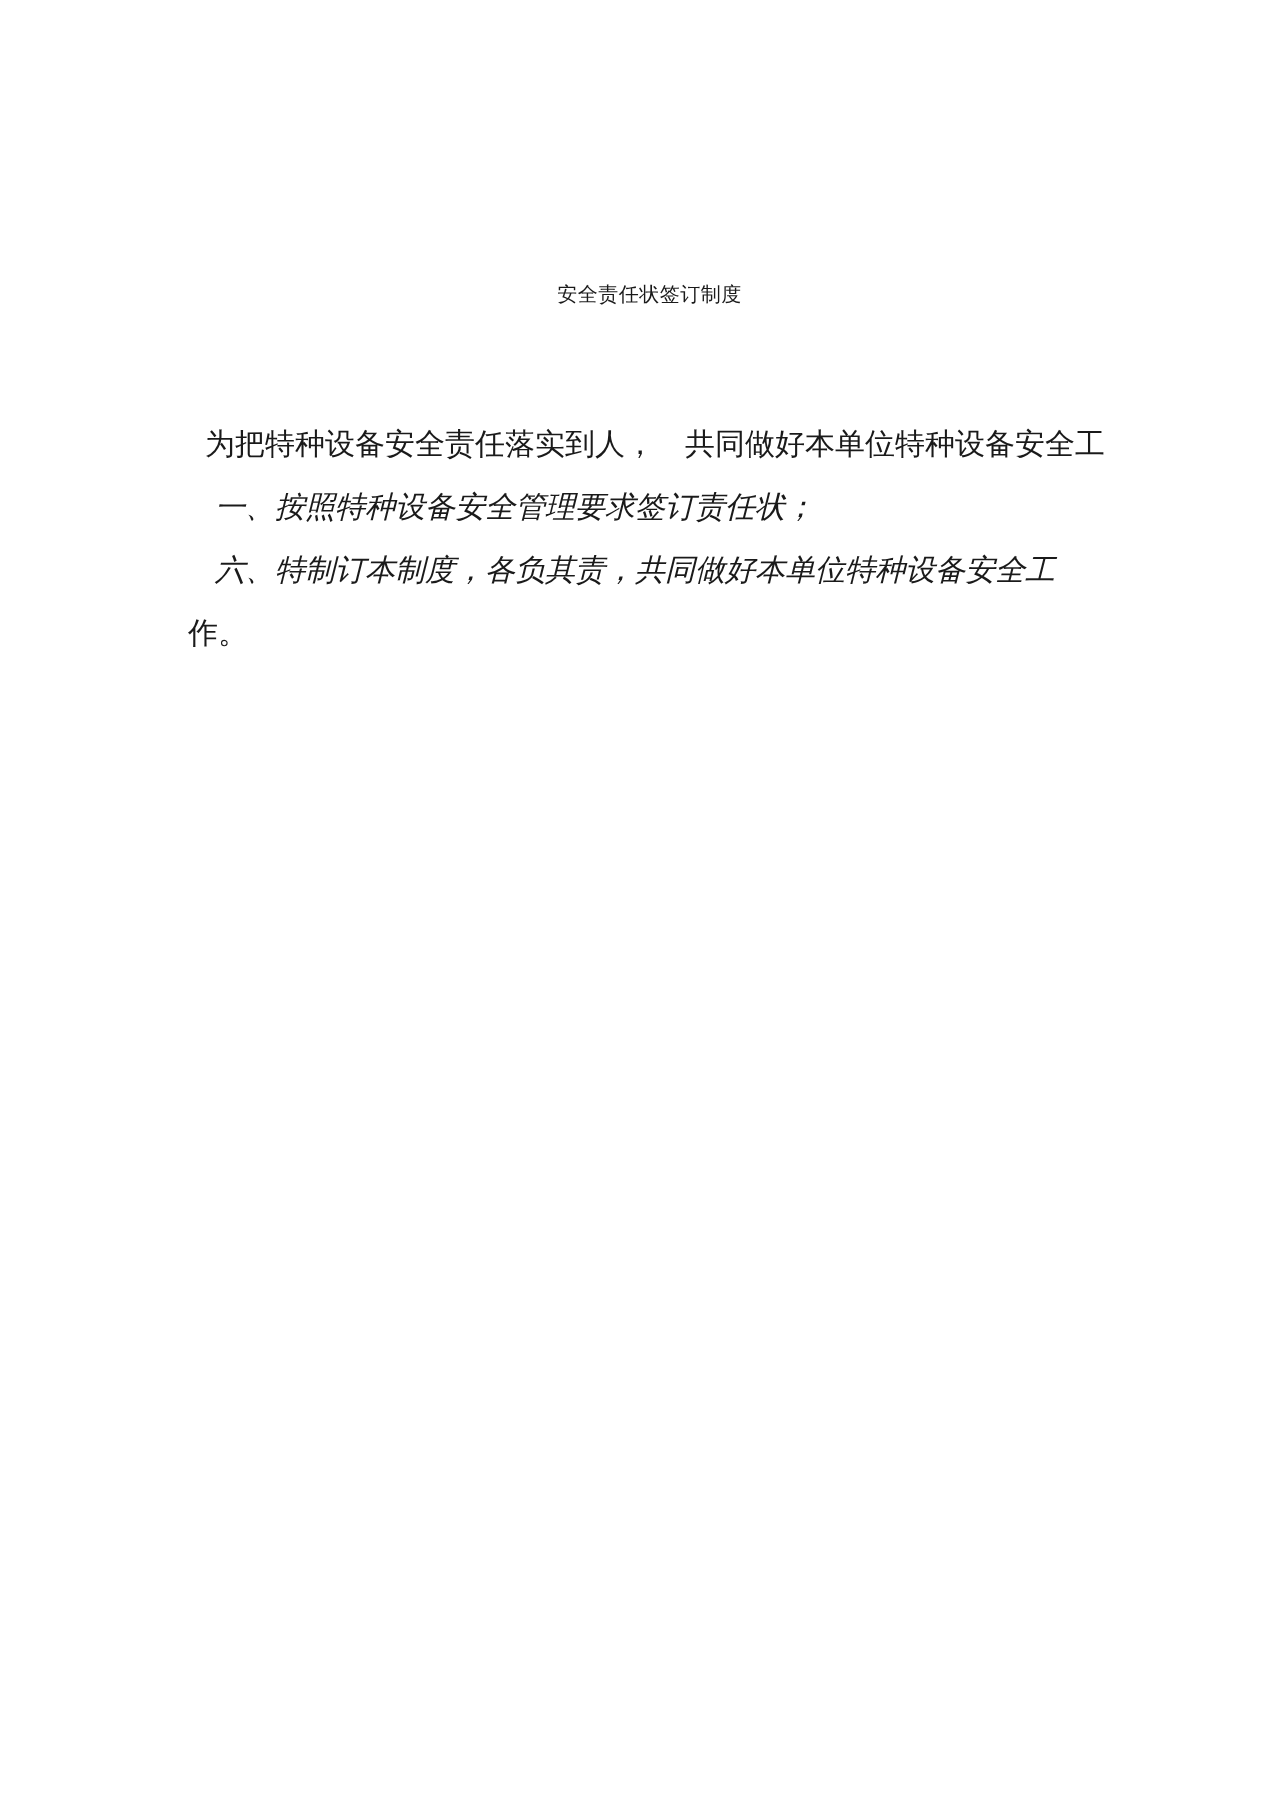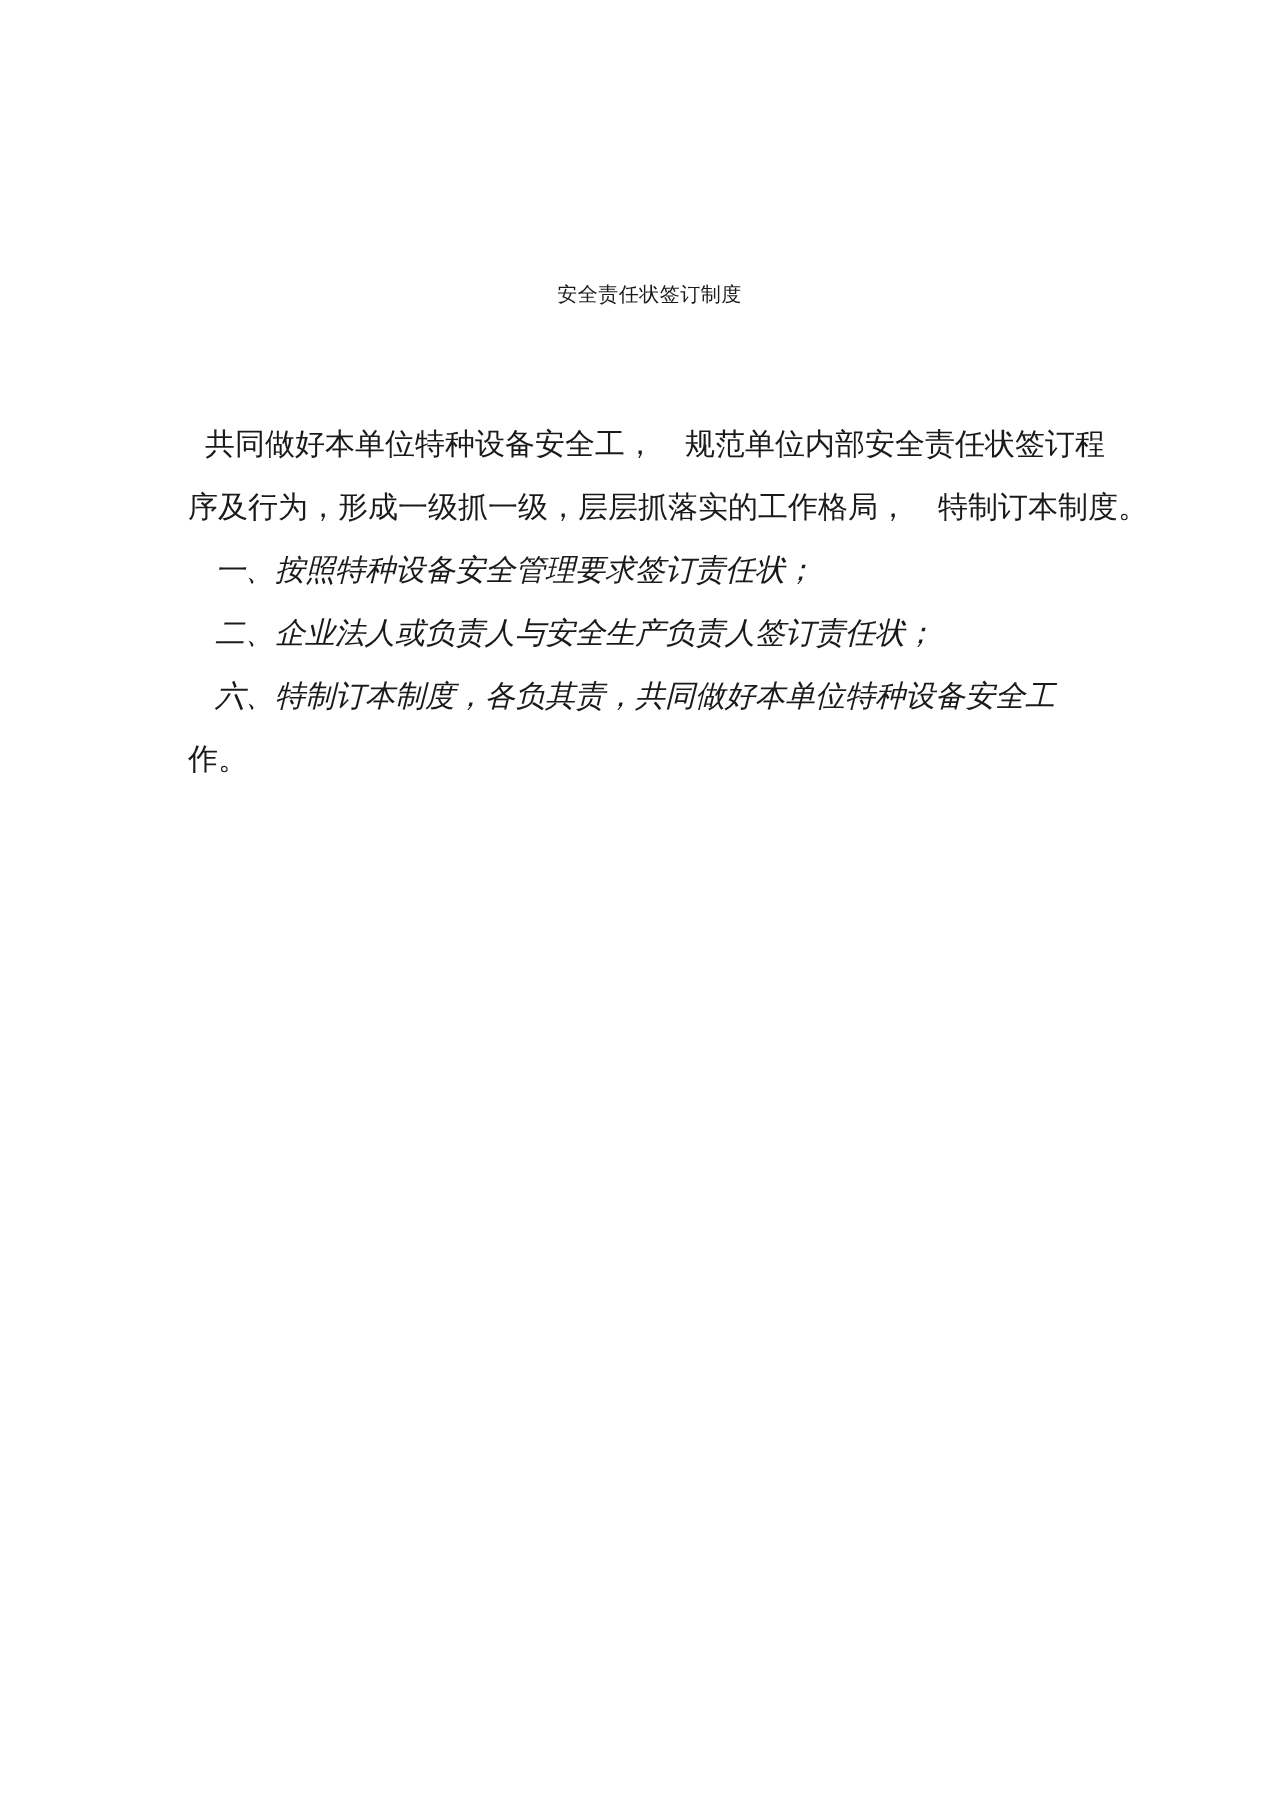--- a/index.html
+++ b/index.html
@@ -53,21 +53,19 @@
   }
 </style>
 </head>
 <body>
 
 <div class="page">
 
   <h1 class="doc-title">安全责任状签订制度</h1>
 
   <div class="content">
-    <div class="line indent-para">共同做好本单位特种设备安全工，　规范单位内部安全责任状签订程</div>
-    <div class="line">序及行为，形成一级抓一级，层层抓落实的工作格局，　特制订本制度。</div>
+    <div class="line indent-para">为把特种设备安全责任落实到人，　共同做好本单位特种设备安全工</div>
     <div class="line indent-item">一、按照特种设备安全管理要求签订责任状；</div>
-    <div class="line indent-item">二、企业法人或负责人与安全生产负责人签订责任状；</div>
     <div class="line indent-item">六、特制订本制度，各负其责，共同做好本单位特种设备安全工</div>
     <div class="line">作。</div>
   </div>
 
 </div>
 
 </body></html>

